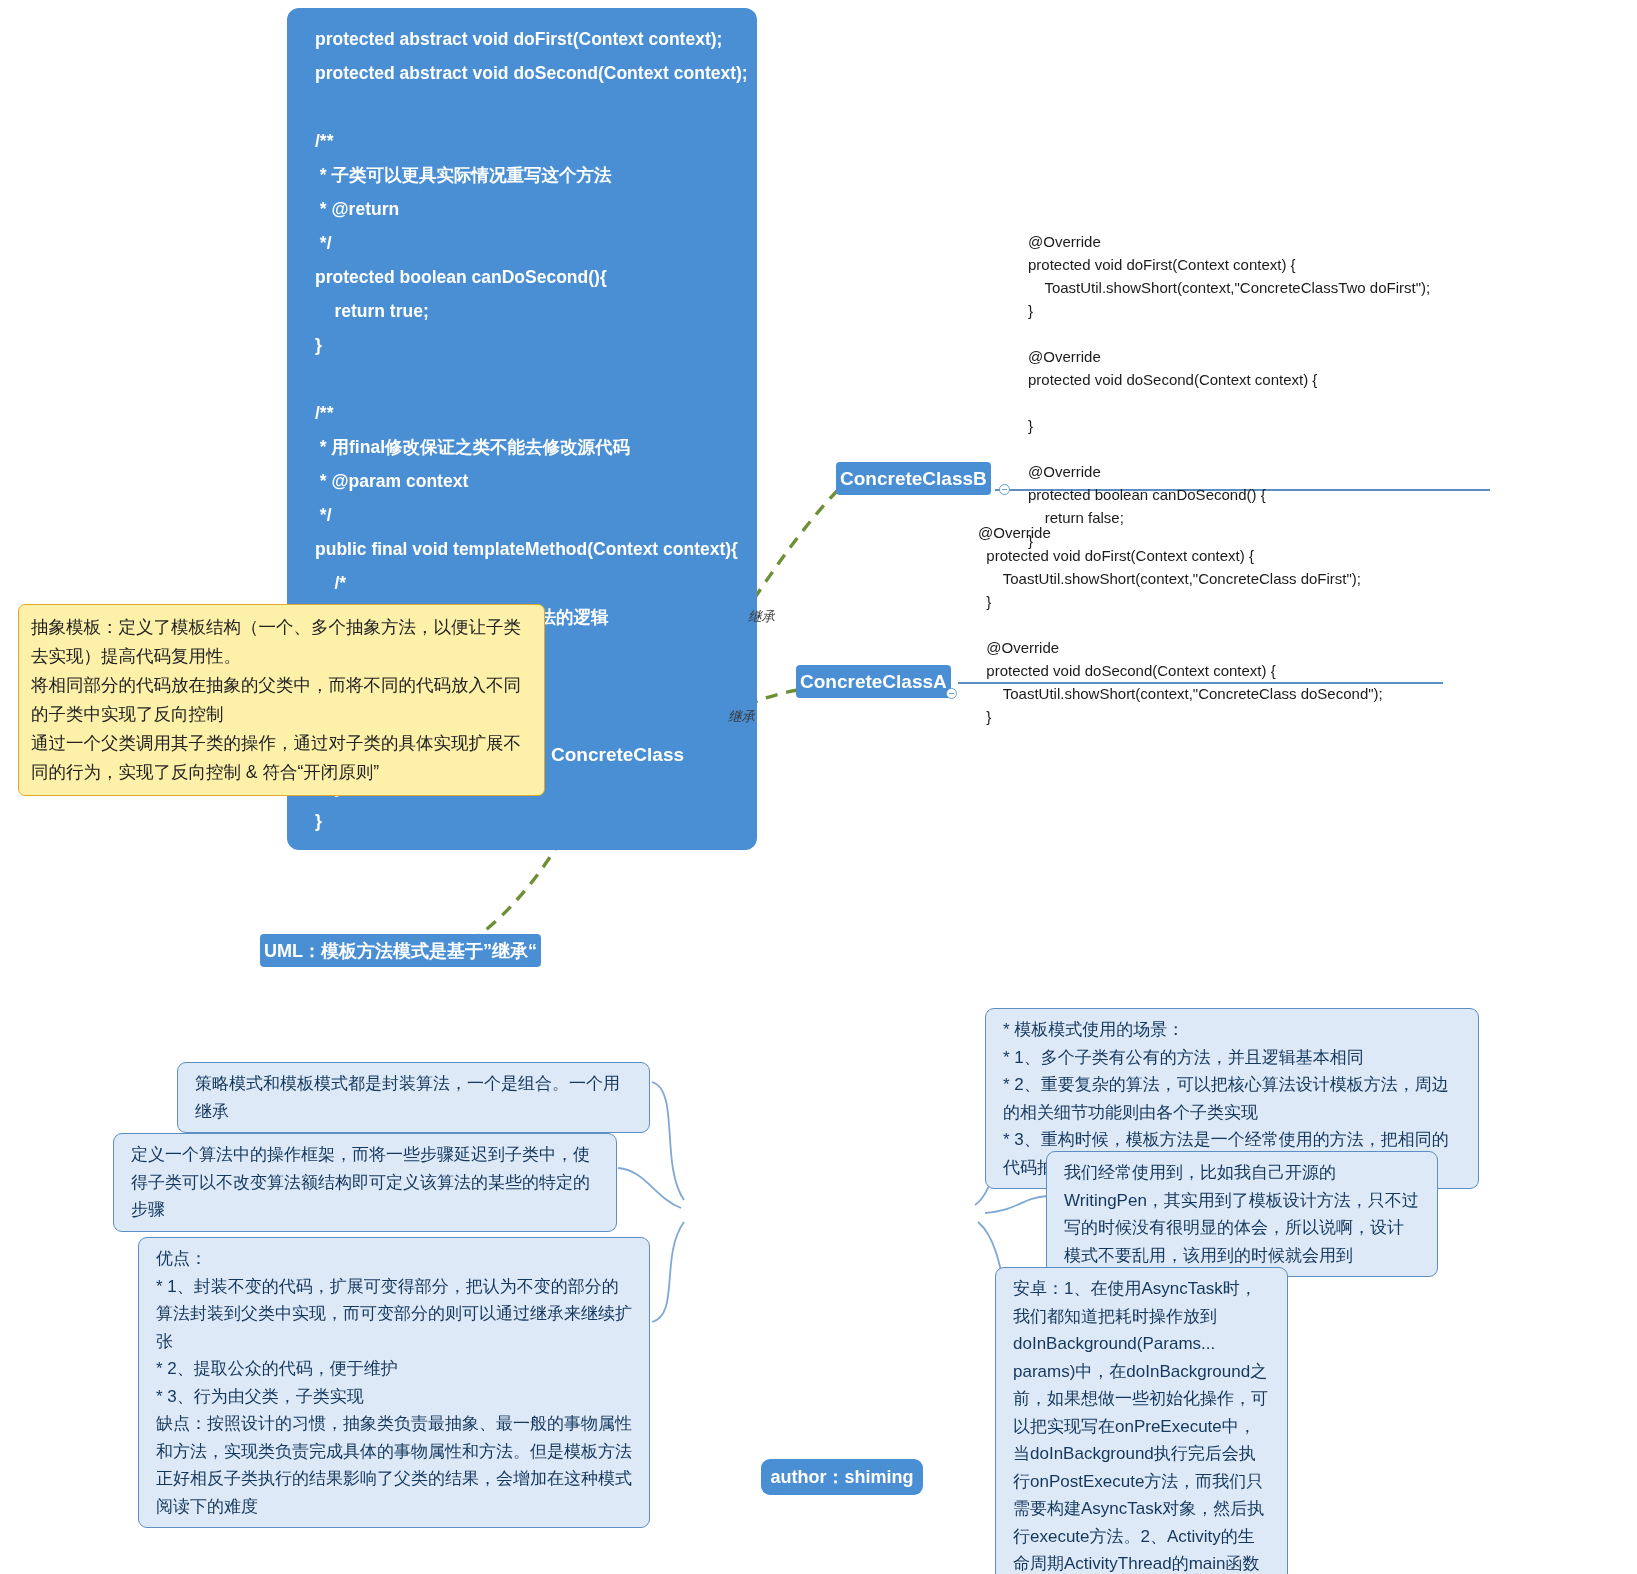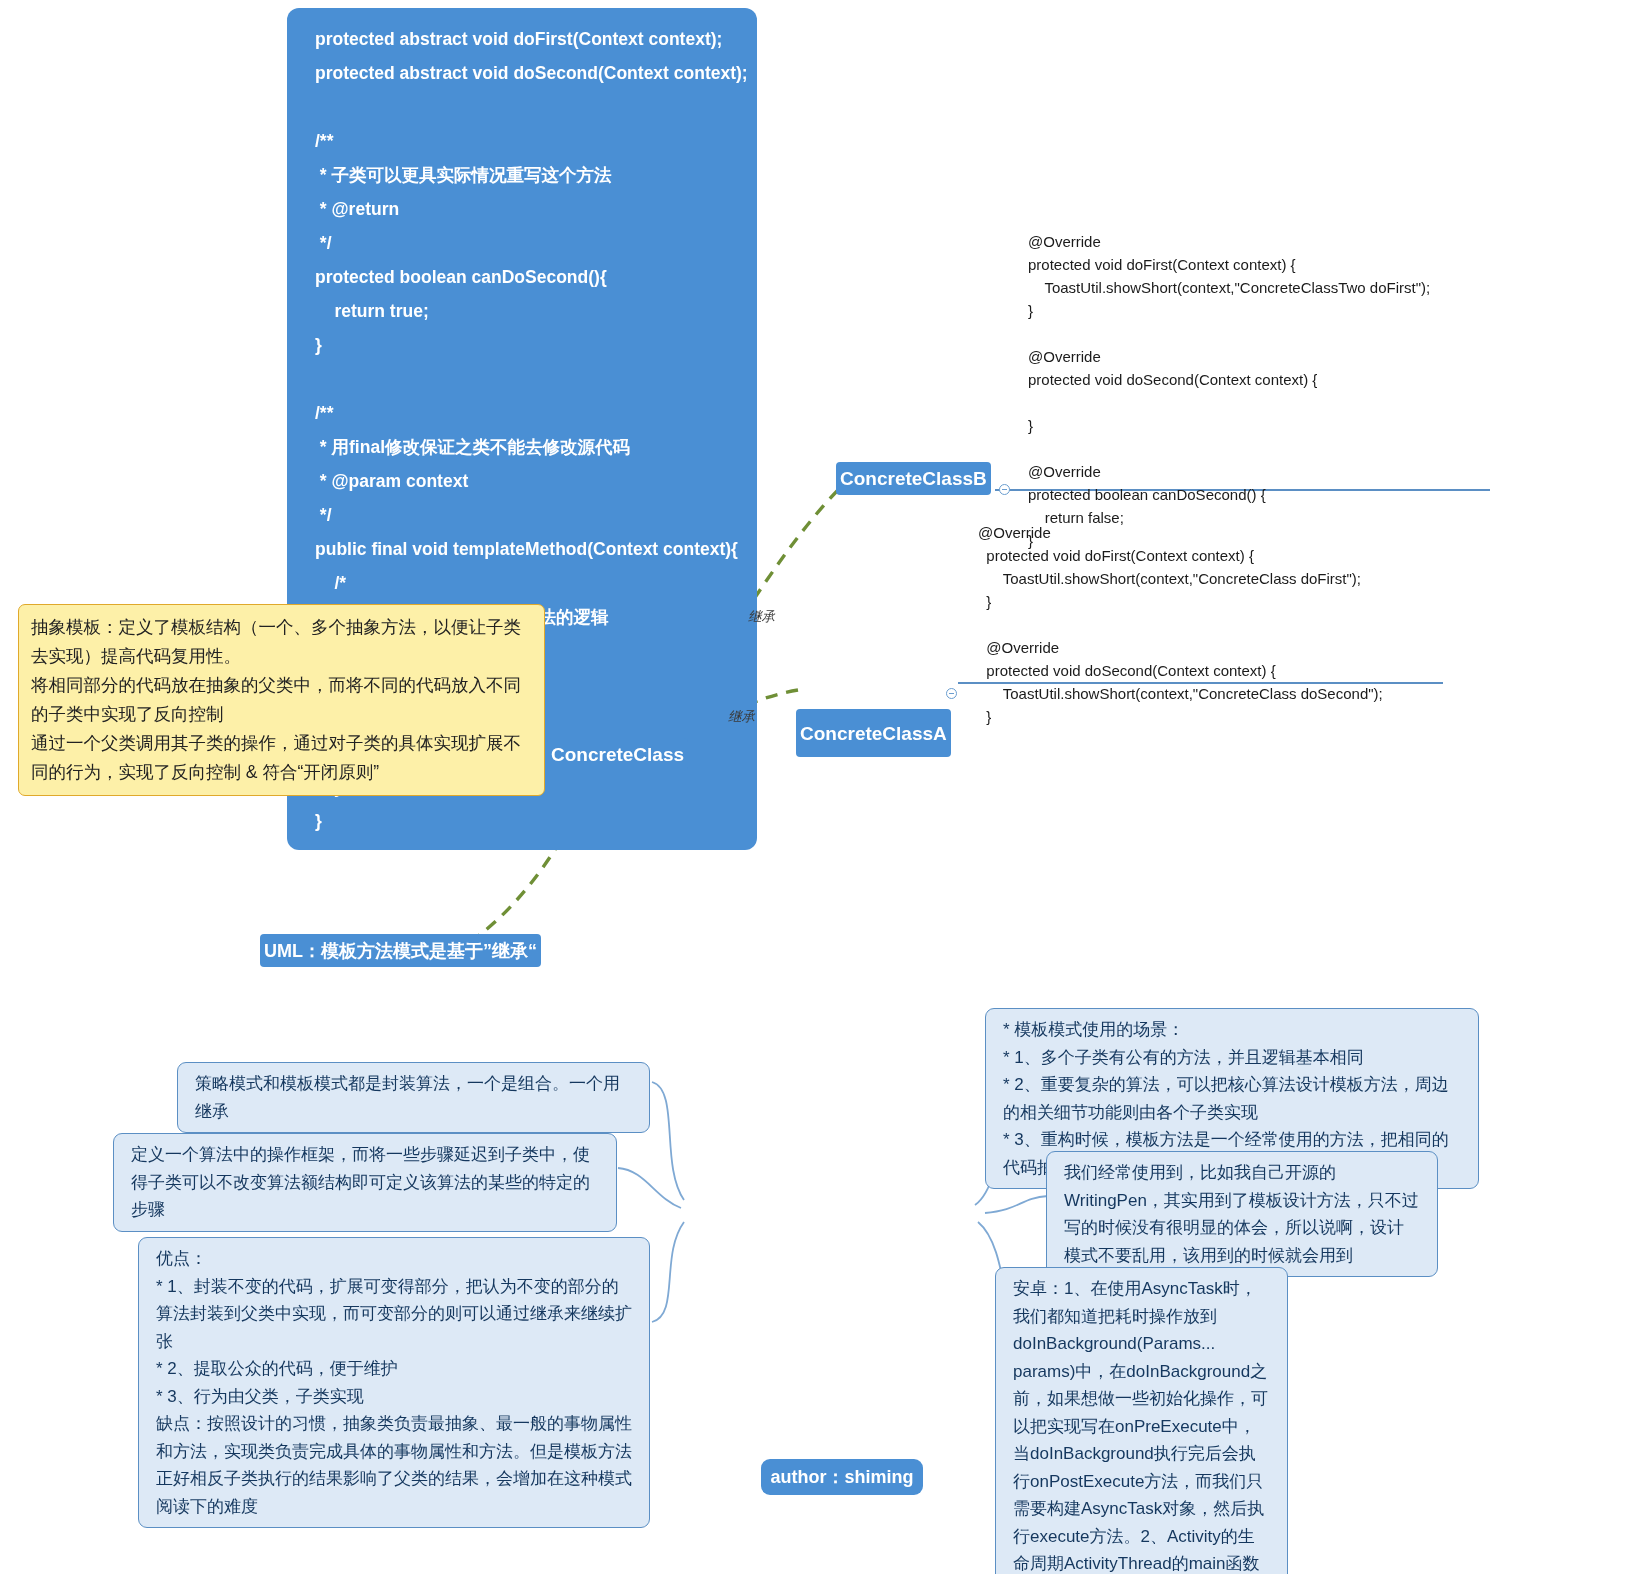--- a/index.html
+++ b/index.html
@@ -221,21 +221,21 @@
   @Override
   protected void doSecond(Context context) {
       ToastUtil.showShort(context,"ConcreteClass doSecond");
   }</div>
 
   <div class="abs node-pill" style="left:836px; top:462px; height:33px;">
     <span>ConcreteClassB</span>
   </div>
   <div class="abs collapse-dot" style="left:999px; top:484px;"></div>
 
-  <div class="abs node-pill" style="left:796px; top:665px; height:48px;margin-top:44px;">
+  <div class="abs node-pill" style="left:796px; top:665px; height:33px;">
     <span>ConcreteClassA</span>
   </div>
   <div class="abs collapse-dot" style="left:946px; top:677px;"></div>
 
   <div class="abs node-pill" style="left:547px; top:738px; height:33px;">
     <span>ConcreteClass</span>
   </div>
 
   <div class="abs node-pill small" style="left:260px; top:934px; height:33px;">
     <span>UML：模板方法模式是基于”继承“</span>

